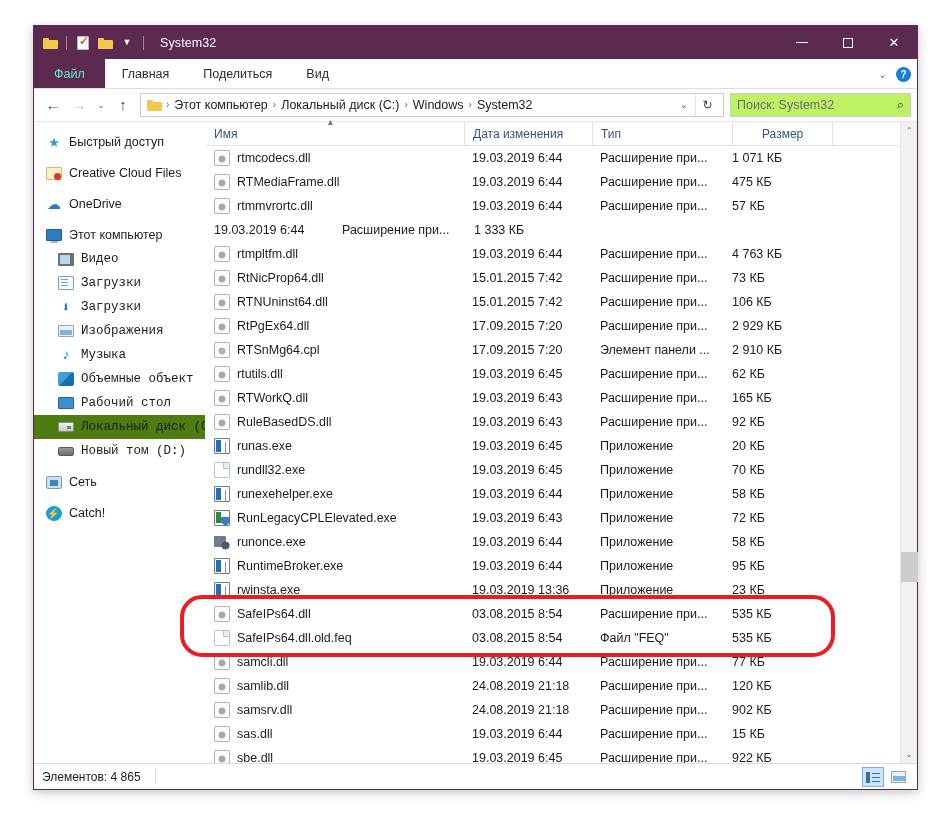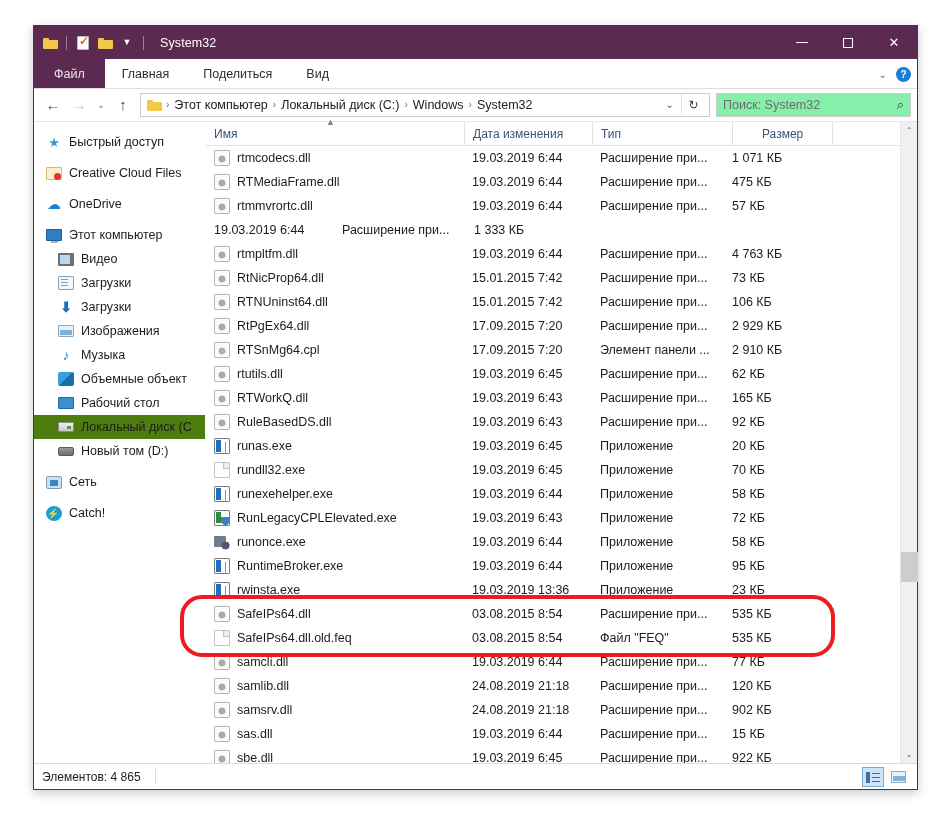--- a/index.html
+++ b/index.html
@@ -61,21 +61,21 @@
   
   .tabstrip {
     height: 30px; flex: 0 0 30px; background:#ffffff;
     border-bottom:1px solid #dedede;
     display:flex; align-items:stretch; position:relative;
   }
   .tab {
     padding: 0 17px; display:flex; align-items:center;
     font-size:12.5px; color:#2b2b2b; white-space:nowrap;
   }
-  .tab.file { background:#5c2a51; color:#e5e5e5; padding:0 20px; }
+  .tab.file { background:#5c2a51; color:#5eead4; padding:0 20px; }
   .ribbon-right { position:absolute; right:6px; top:0; height:30px; display:flex; align-items:center; gap:9px; }
   .chev-down { color:#6b6b6b; font-size:10px; }
   .help-ico {
     width:15px; height:15px; border-radius:50%; background:#1a7fd4;
     color:#fff; font-size:10px; font-weight:bold; display:flex;
     align-items:center; justify-content:center;
   }
 
   
   .addressbar {
@@ -94,39 +94,39 @@
   .crumb { font-size:12.5px; color:#1c1c1c; padding:0 4px; white-space:nowrap; }
   .crumb-sep { font-size:10px; color:#6d6d6d; padding:0 1px; }
   .crumb-ico { margin:0 3px 0 2px; }
   .crumb-spacer { flex:1; }
   .crumb-chev { font-size:10px; color:#555; padding:0 7px; }
   .refresh-btn {
     width:24px; height:24px; border-left:1px solid #e2e2e2;
     display:flex; align-items:center; justify-content:center; font-size:12px; color:#3a3a3a;
   }
   .searchbox {
-    width:195px; height:24px; border:1px solid #cccccc; background:#86efac;
+    width:181px; height:24px; border:1px solid #cccccc; background:#bef264;
     display:flex; align-items:center; padding:0 6px; margin-left:6px;
   }
   .search-ph { flex:1; font-size:12.5px; color:#6d6d6d; white-space:nowrap; }
   .search-ico { font-size:13px; color:#3c3c3c; }
 
   
   .body { flex:1; display:flex; min-height:0; border-top:1px solid #e6e6e6; }
 
   
   .navpane {
     width:172px; flex:0 0 172px; background:#ffffff; padding-top:8px;
     border-right:1px solid #ffffff; overflow:hidden;
   }
   .nav-item {
     height:24px; display:flex; align-items:center; padding-left:12px; gap:7px;
     font-size:12.5px; color:#1c1c1c; white-space:nowrap;
   }
-  .nav-item.indent { padding-left:24px; }
+  .nav-item.indent { padding-left:24px;font-family:Liberation Mono, monospace; }
   .nav-item.sel { background:#4d7c0f; }
   .nav-gap { height:7px; }
   .nav-ico { width:16px; height:16px; flex:0 0 16px; display:flex; align-items:center; justify-content:center; font-size:12px; }
 
   
   .i-star { color:#2d9cdb; font-size:13px; }
   .i-ccf { width:14px;height:13px;background:#fdf0c8;border:1px solid #d8b96a;border-radius:1px;position:relative; }
   .i-ccf:after{content:"";position:absolute;right:0;bottom:-1px;width:7px;height:7px;border-radius:50%;background:#e0332e;}
   .i-cloud { color:#1b7fd0; font-size:14px; }
   .i-pc { width:15px;height:12px;background:#2f7dc4;border-radius:1px;position:relative;border:1px solid #1d5d98; }

